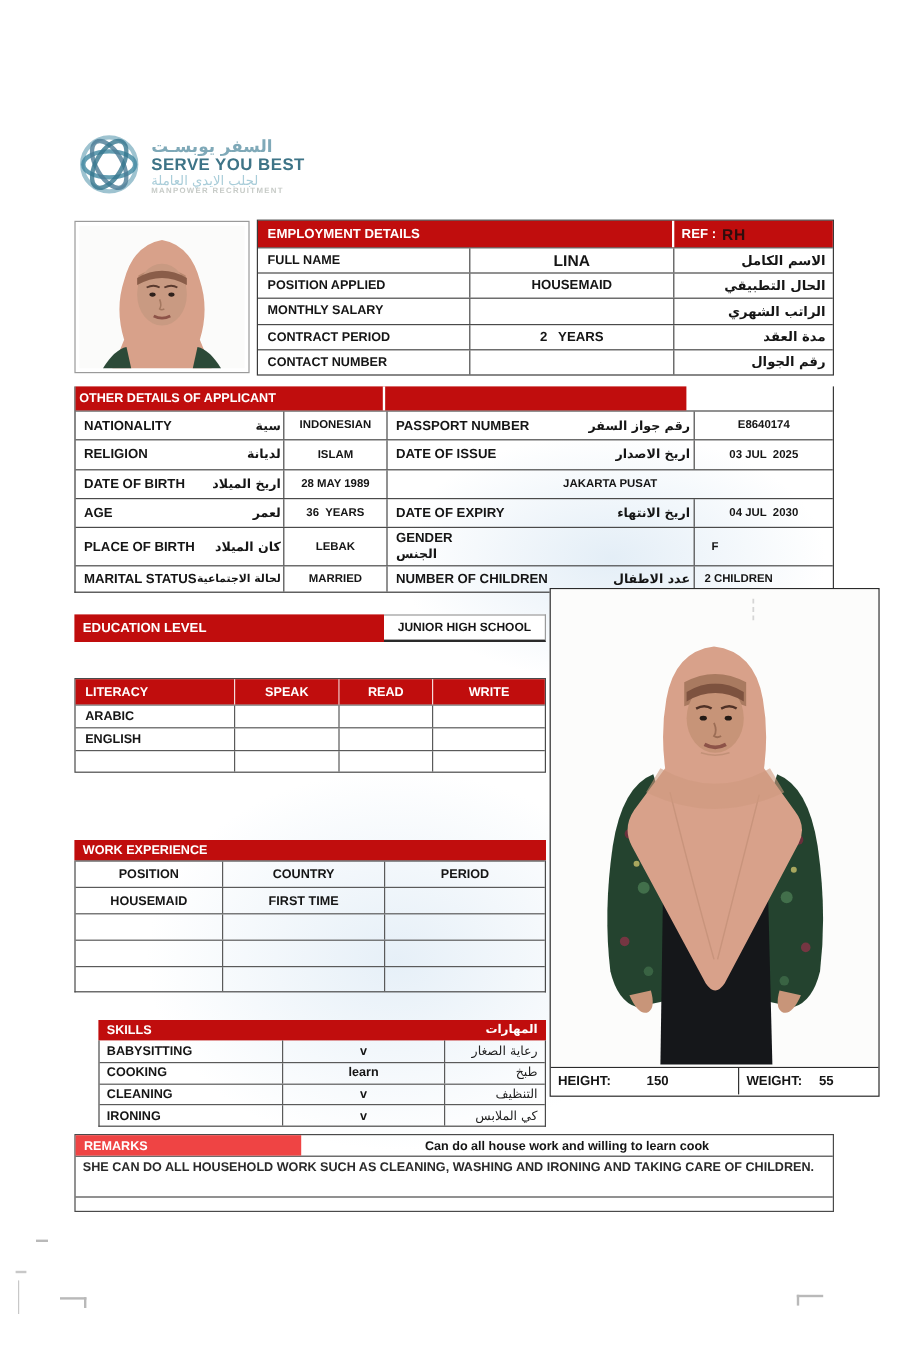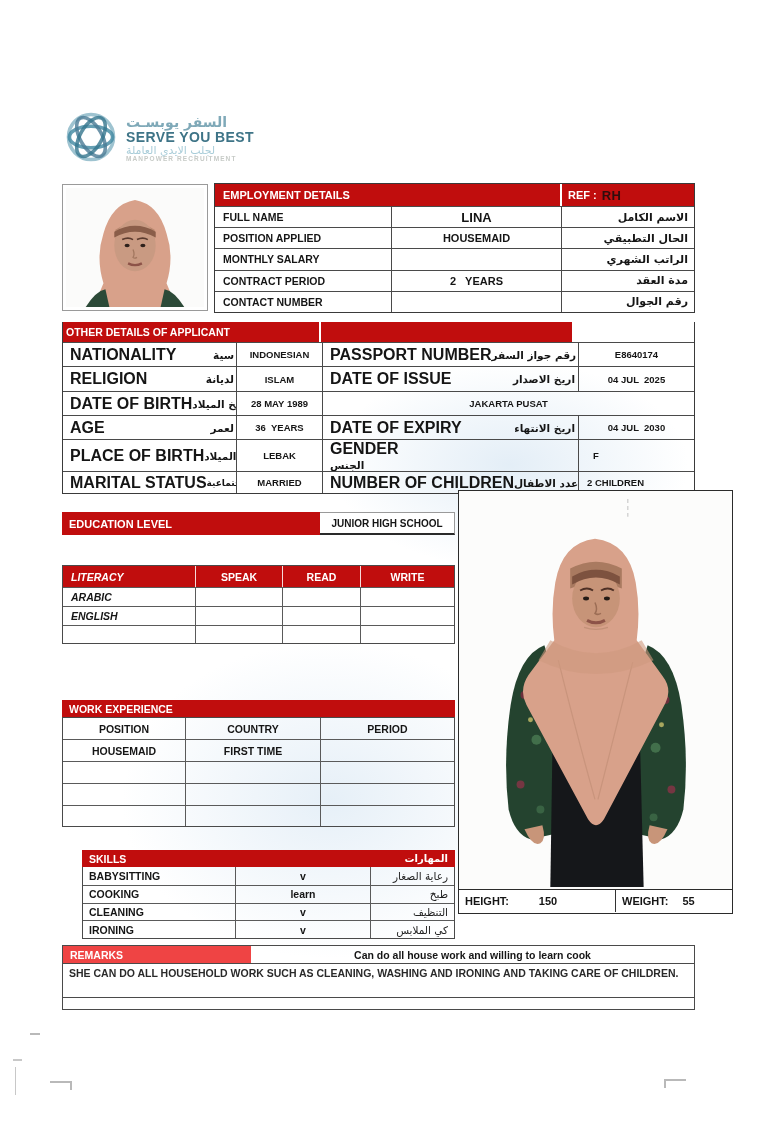--- a/index.html
+++ b/index.html
@@ -59,41 +59,41 @@
   .odrow { display:flex; border-top:1px solid #4a4a4a; }
   .od-c1 { flex:0 0 174px; display:flex; align-items:center; justify-content:space-between;
            padding:0 2px 0 7px; border-right:1px solid #4a4a4a; overflow:hidden; }
   .od-c2 { flex:0 0 86px; display:flex; align-items:center; justify-content:center;
            border-right:1px solid #4a4a4a; font-weight:bold; font-size:9.5px; text-align:center; }
   .od-c3 { flex:0 0 256px; display:flex; align-items:center; justify-content:space-between;
            padding:0 3px 0 7px; border-right:1px solid #4a4a4a; overflow:hidden; }
   .od-c4 { flex:1; display:flex; align-items:center; justify-content:center;
            font-weight:bold; font-size:9.5px; }
   .od-c4.left { justify-content:flex-start; padding-left:14px; }
-  .od .en { font-size:16px; font-weight:bold; white-space:nowrap; }
+  .od .en { font-size:11px; font-weight:bold; white-space:nowrap; }
   .od .ar { font-size:10.5px; font-weight:bold; white-space:nowrap; }
   .od-c3.stacked { flex-direction:column; align-items:flex-start; justify-content:center; gap:1px; }
 
   
   .edu { left:62px; top:512px; display:flex; height:23px; width:393px; }
   .edu-label { flex:0 0 258px; background:#c00d0d; color:#fff; font-weight:bold; font-size:11px;
                display:flex; align-items:center; padding-left:7px; }
   .edu-value { flex:1; border-top:1px solid #9a9a9a; border-right:1px solid #9a9a9a;
                border-bottom:2.5px solid #2a2a2a; display:flex; align-items:center;
                justify-content:center; font-weight:bold; font-size:10px; background:#fff; }
 
   
   .lit { left:62px; top:565px; width:393px; border:1px solid #4a4a4a; }
   .lit-head { display:flex; height:21px; }
   .lit-head > div { background:#c00d0d; color:#fff; font-weight:bold; font-size:10.5px;
                     display:flex; align-items:center; justify-content:center;
                     border-right:1px solid rgba(255,255,255,.85); }
   .lit-head > div:first-child { justify-content:flex-start; padding-left:8px; }
   .lit-head > div:last-child { border-right:none; }
-  .lc1 { flex:0 0 133px;font-style:italic; } .lc2 { flex:0 0 87px; } .lc3 { flex:0 0 78px; } .lc4 { flex:1; }
+  .lc1 { flex:0 0 133px; } .lc2 { flex:0 0 87px; } .lc3 { flex:0 0 78px; } .lc4 { flex:1; }
   .lrow { display:flex; height:19px; border-top:1px solid #5a5a5a; }
   .lrow > div { border-right:1px solid #5a5a5a; display:flex; align-items:center; font-size:10.5px; font-weight:bold; }
   .lrow > div:first-child { padding-left:8px; }
   .lrow > div:last-child { border-right:none; }
 
   
   .we { left:62px; top:700px; width:393px; }
   .we-bar { height:17px; display:flex; align-items:center; padding-left:7px; font-size:10.5px; }
   .we-tbl { border:1px solid #4a4a4a; border-top:none; }
   .wrow { display:flex; height:22px; border-top:1px solid #5a5a5a; }
@@ -243,21 +243,21 @@
     <div class="odrow" style="height:25px">
       <div class="od-c1">
           <span class="en">RELIGION</span>
           <span class="ar">لديانة</span>
         </div>
       <div class="od-c2">ISLAM</div>
       <div class="od-c3">
           <span class="en">DATE OF ISSUE</span>
           <span class="ar">اريخ الاصدار</span>
         </div>
-      <div class="od-c4 ws-pre">04 JUL  2025</div>
+      <div class="od-c4 ws-pre">03 JUL  2025</div>
     </div>
     <div class="odrow" style="height:24px">
       <div class="od-c1">
           <span class="en">DATE OF BIRTH</span>
           <span class="ar">اريخ الميلاد</span>
         </div>
       <div class="od-c2">28 MAY 1989</div>
       <div class="od-c4">JAKARTA PUSAT</div>
     </div>
     <div class="odrow" style="height:24px">

